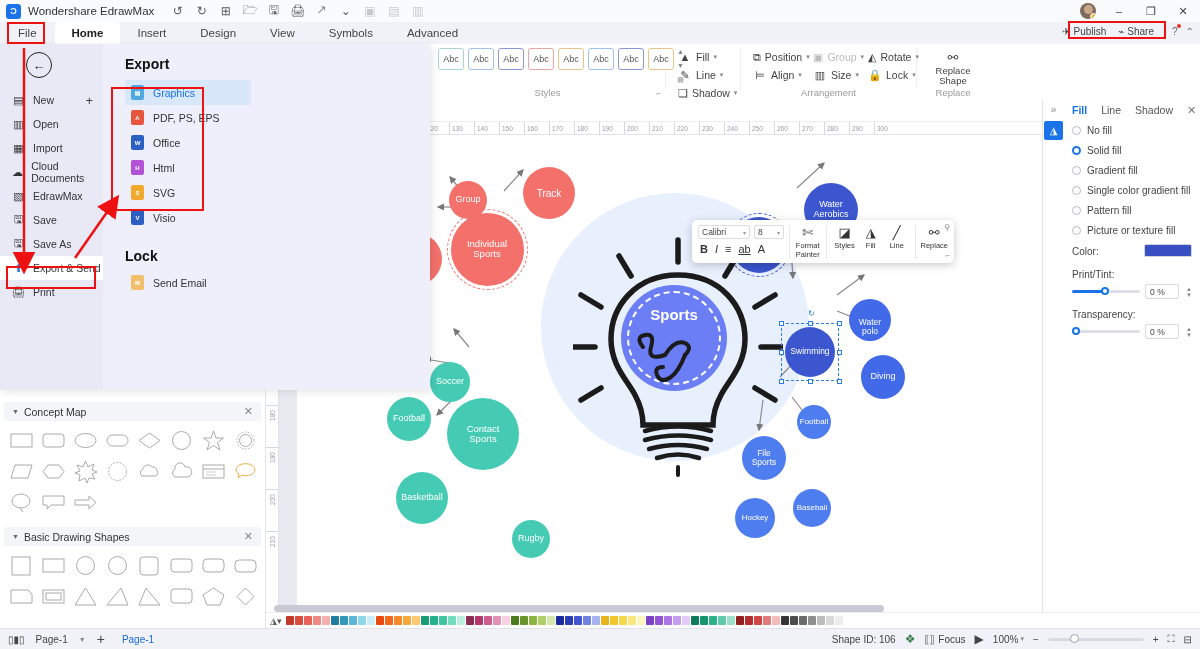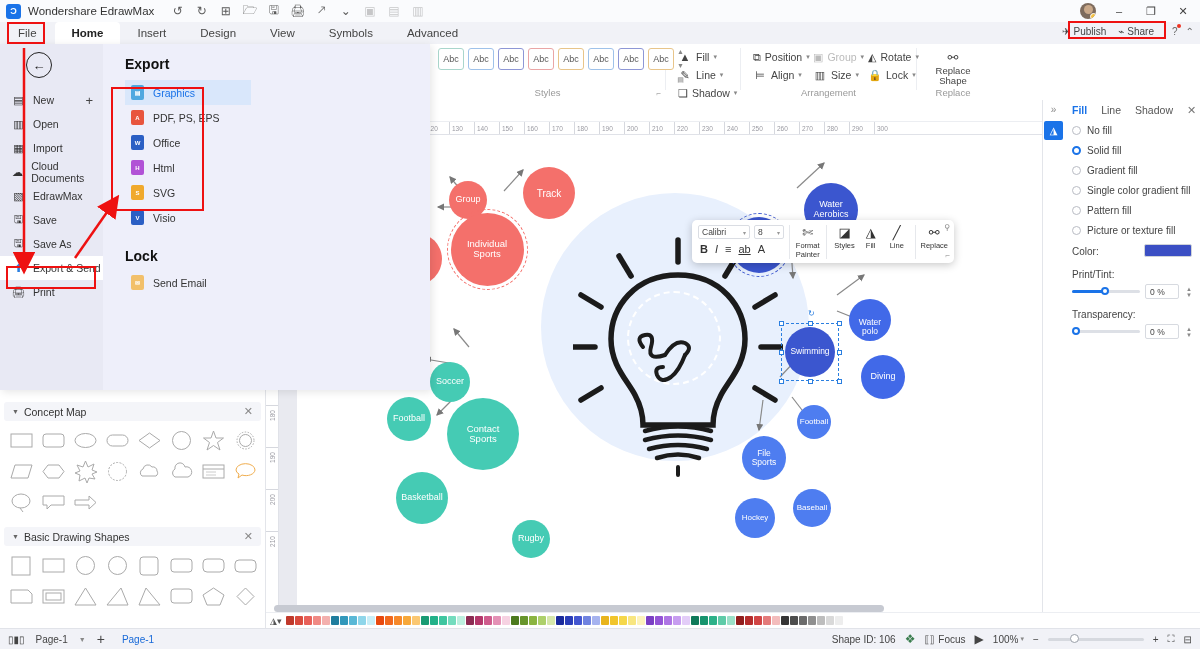--- a/index.html
+++ b/index.html
@@ -570,20 +570,23 @@
             <line x1="164" y1="21" x2="152" y2="41"></line>
             <line x1="8" y1="60" x2="28" y2="72"></line>
             <line x1="202" y1="60" x2="182" y2="72"></line>
             <line x1="0" y1="112" x2="22" y2="112"></line>
             <line x1="210" y1="112" x2="188" y2="112"></line>
             <line x1="8" y1="165" x2="28" y2="153"></line>
             <line x1="202" y1="165" x2="182" y2="153"></line>
           </g>
         </svg>
 
+        <div class="node" style="left:324px;top:150px;width:106px;height:106px;background:#6b7ef5;font-size:15px;font-weight:bold;align-items:flex-start;padding-top:22px;">
+          <span>Sports</span>
+        </div>
         <div style="position:absolute;left:330px;top:156px;width:94px;height:94px;border:2px dashed #ffffff;border-radius:50%;"></div>
 
         <svg style="position:absolute;left:332px;top:196px;" width="92" height="60">
           <g stroke="#1b1b1b" stroke-width="4" fill="none" stroke-linecap="round">
             <path d="M14,16 q-8,-10 2,-12 q10,-2 6,12 q-4,14 14,8"></path>
             <path d="M36,24 q10,-16 20,-12 q8,4 0,12"></path>
             <path d="M56,24 q-6,16 -14,22 q-10,7 -14,-2 q-3,-8 6,-8"></path>
           </g>
         </svg>
 

